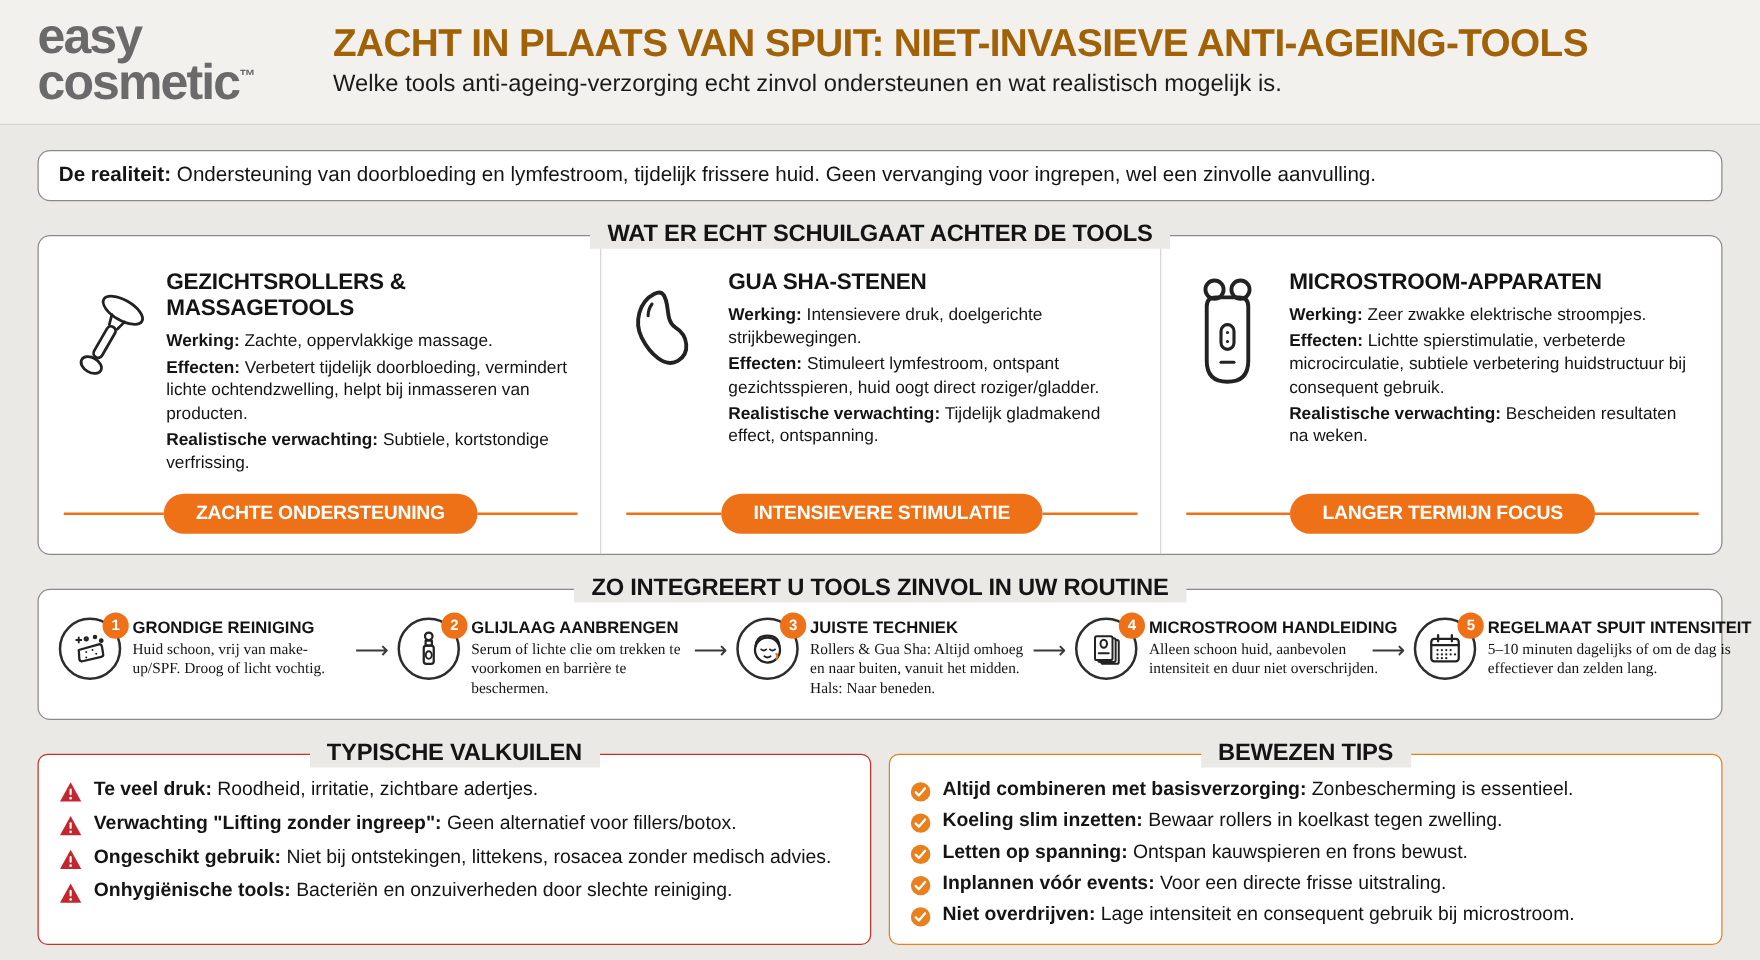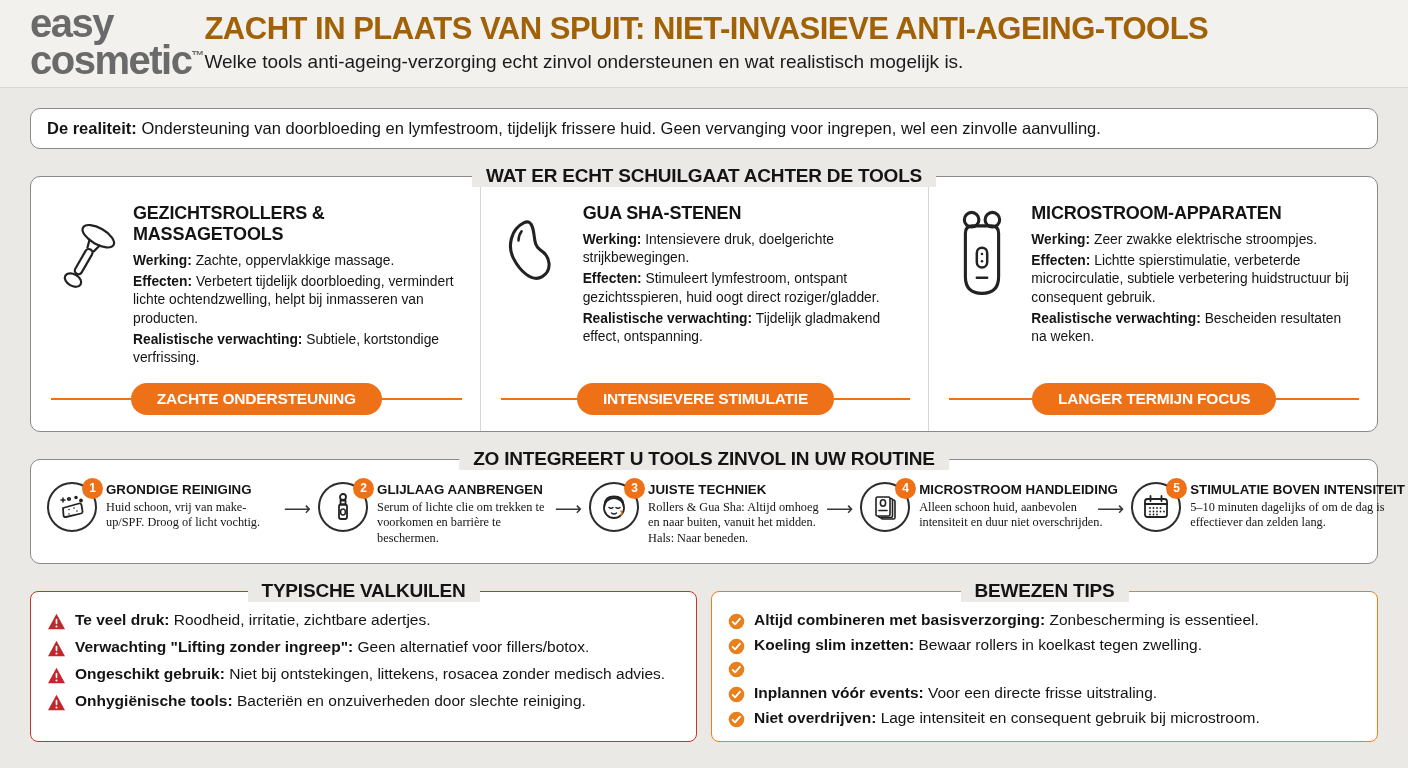--- a/index.html
+++ b/index.html
@@ -13,23 +13,23 @@
   }
   *{box-sizing:border-box;margin:0;padding:0;}
   html,body{width:1408px;height:768px;overflow:hidden;}
   body{
     background:var(--bg);
     font-family:"Liberation Sans","DejaVu Sans",sans-serif;
     color:var(--ink);
   }
   
   .header{
-    display:flex;align-items:center;
+    display:flex;align-items:center;gap:62px;
     background:var(--header-bg);
-    padding:12px 30px 16px 30px;height:88px;
+    padding:12px 30px 16px 30px;height:100px;
     border-bottom:1px solid var(--divider);
   }
   .logo{color:#6a6a6a;font-weight:800;font-size:40px;line-height:0.92;letter-spacing:-1.5px;}
   .logo .tm{font-size:13px;vertical-align:super;letter-spacing:0;}
   .title-block{flex:1;min-width:0;}
   .main-title{font-weight:700;font-size:31px;letter-spacing:-0.5px;white-space:nowrap;color:#a16207;}
   .subtitle{font-size:19px;margin-top:4px;color:#1b1b1b;}
   
   .main{padding:0 30px;}
   .panel{
@@ -297,21 +297,21 @@
                   <circle cx="23" cy="19.5" r="0.9"></circle>
                 <circle cx="9" cy="22.5" r="0.9"></circle>
                   <circle cx="12.5" cy="22.5" r="0.9"></circle>
                   <circle cx="16" cy="22.5" r="0.9"></circle>
               </g>
             </svg>
           </span>
           <span class="step-num">5</span>
         </div>
         <div>
-          <div class="step-title">STIMULATIE BOVEN INTENSITEIT</div>
+          <div class="step-title">REGELMAAT SPUIT INTENSITEIT</div>
           <div class="step-text">5–10 minuten dagelijks of om de dag is effectiever dan zelden lang.</div>
         </div>
       </div>
 
     </div>
   </div>
 
   <div class="two-col">
 
     <div class="outlined-box pitfall-box">
@@ -378,20 +378,21 @@
           </span>
         <span><b>Koeling slim inzetten:</b> <span>Bewaar rollers in koelkast tegen zwelling.</span></span>
       </div>
       <div class="list-item">
         <span class="list-icon">
             <svg width="17" height="17" viewBox="0 0 24 24">
               <circle cx="12" cy="12" r="11" fill="#E8801E"></circle>
               <path d="M6.5 12.5 l3.5 3.5 7-8" stroke="#fff" stroke-width="2.6" fill="none" stroke-linecap="round" stroke-linejoin="round"></path>
             </svg>
           </span>
+        <span><b>Letten op spanning:</b> <span>Ontspan kauwspieren en frons bewust.</span></span>
       </div>
       <div class="list-item">
         <span class="list-icon">
             <svg width="17" height="17" viewBox="0 0 24 24">
               <circle cx="12" cy="12" r="11" fill="#E8801E"></circle>
               <path d="M6.5 12.5 l3.5 3.5 7-8" stroke="#fff" stroke-width="2.6" fill="none" stroke-linecap="round" stroke-linejoin="round"></path>
             </svg>
           </span>
         <span><b>Inplannen vóór events:</b> <span>Voor een directe frisse uitstraling.</span></span>
       </div>

